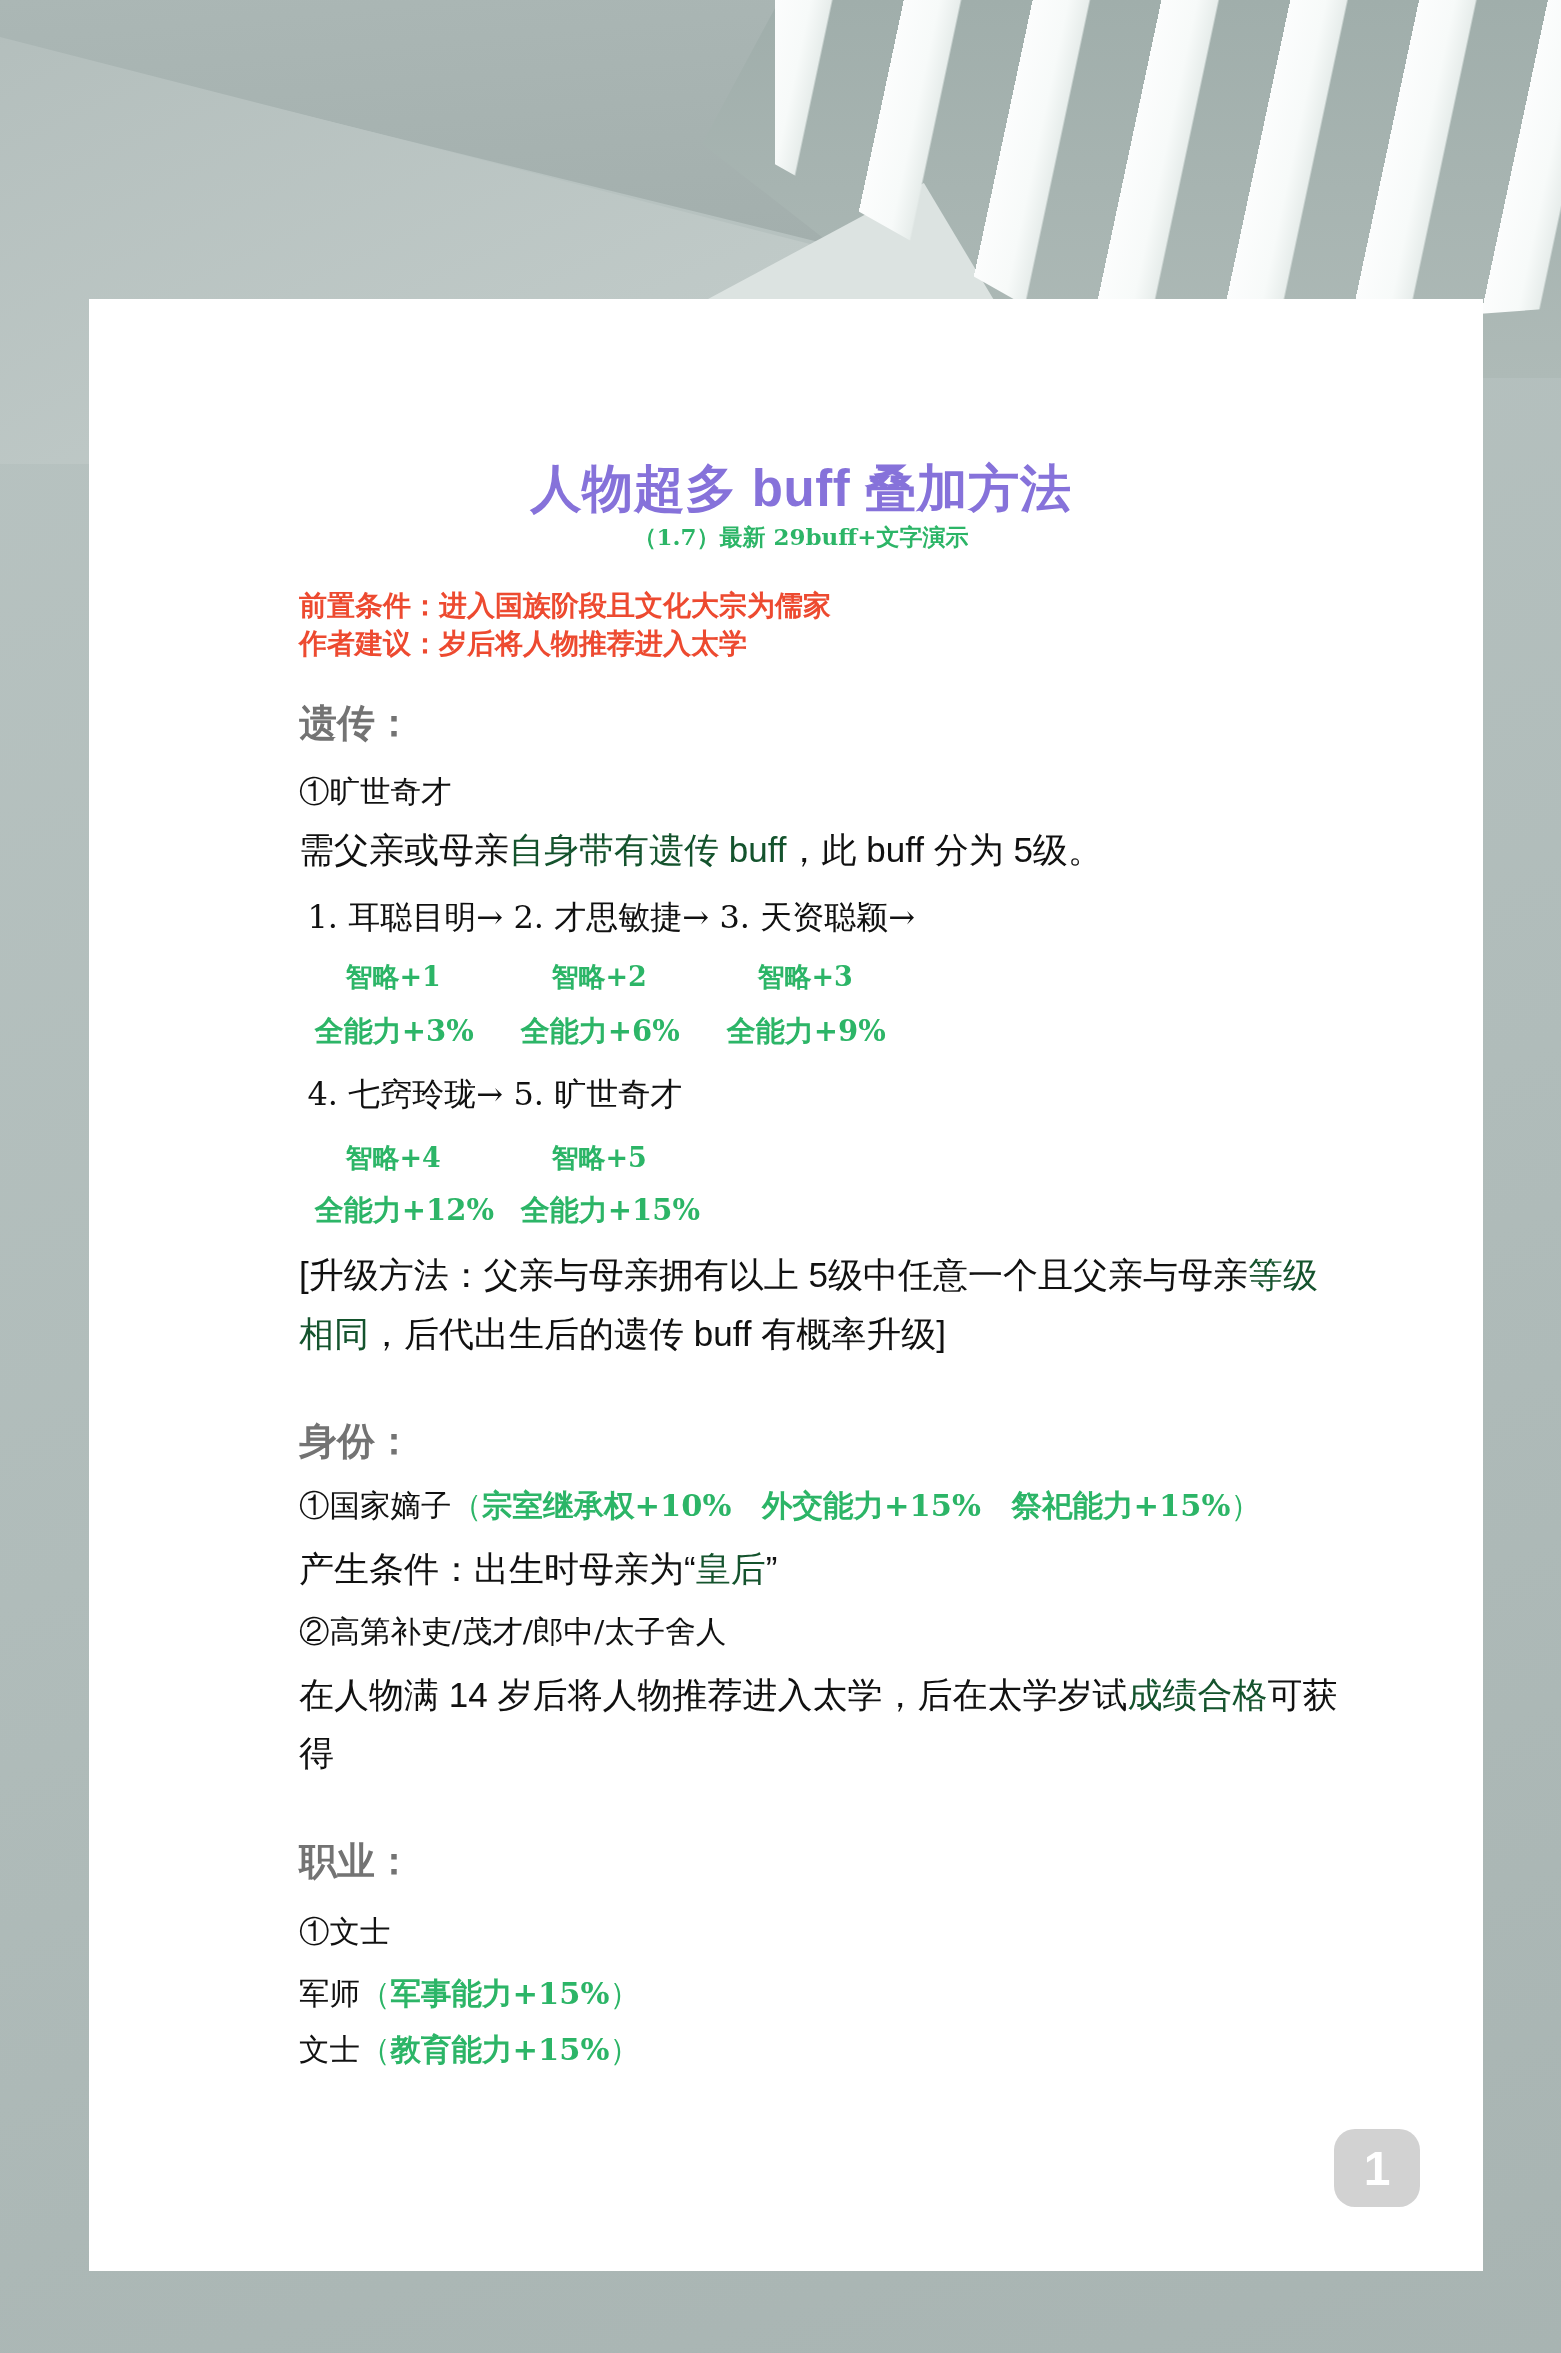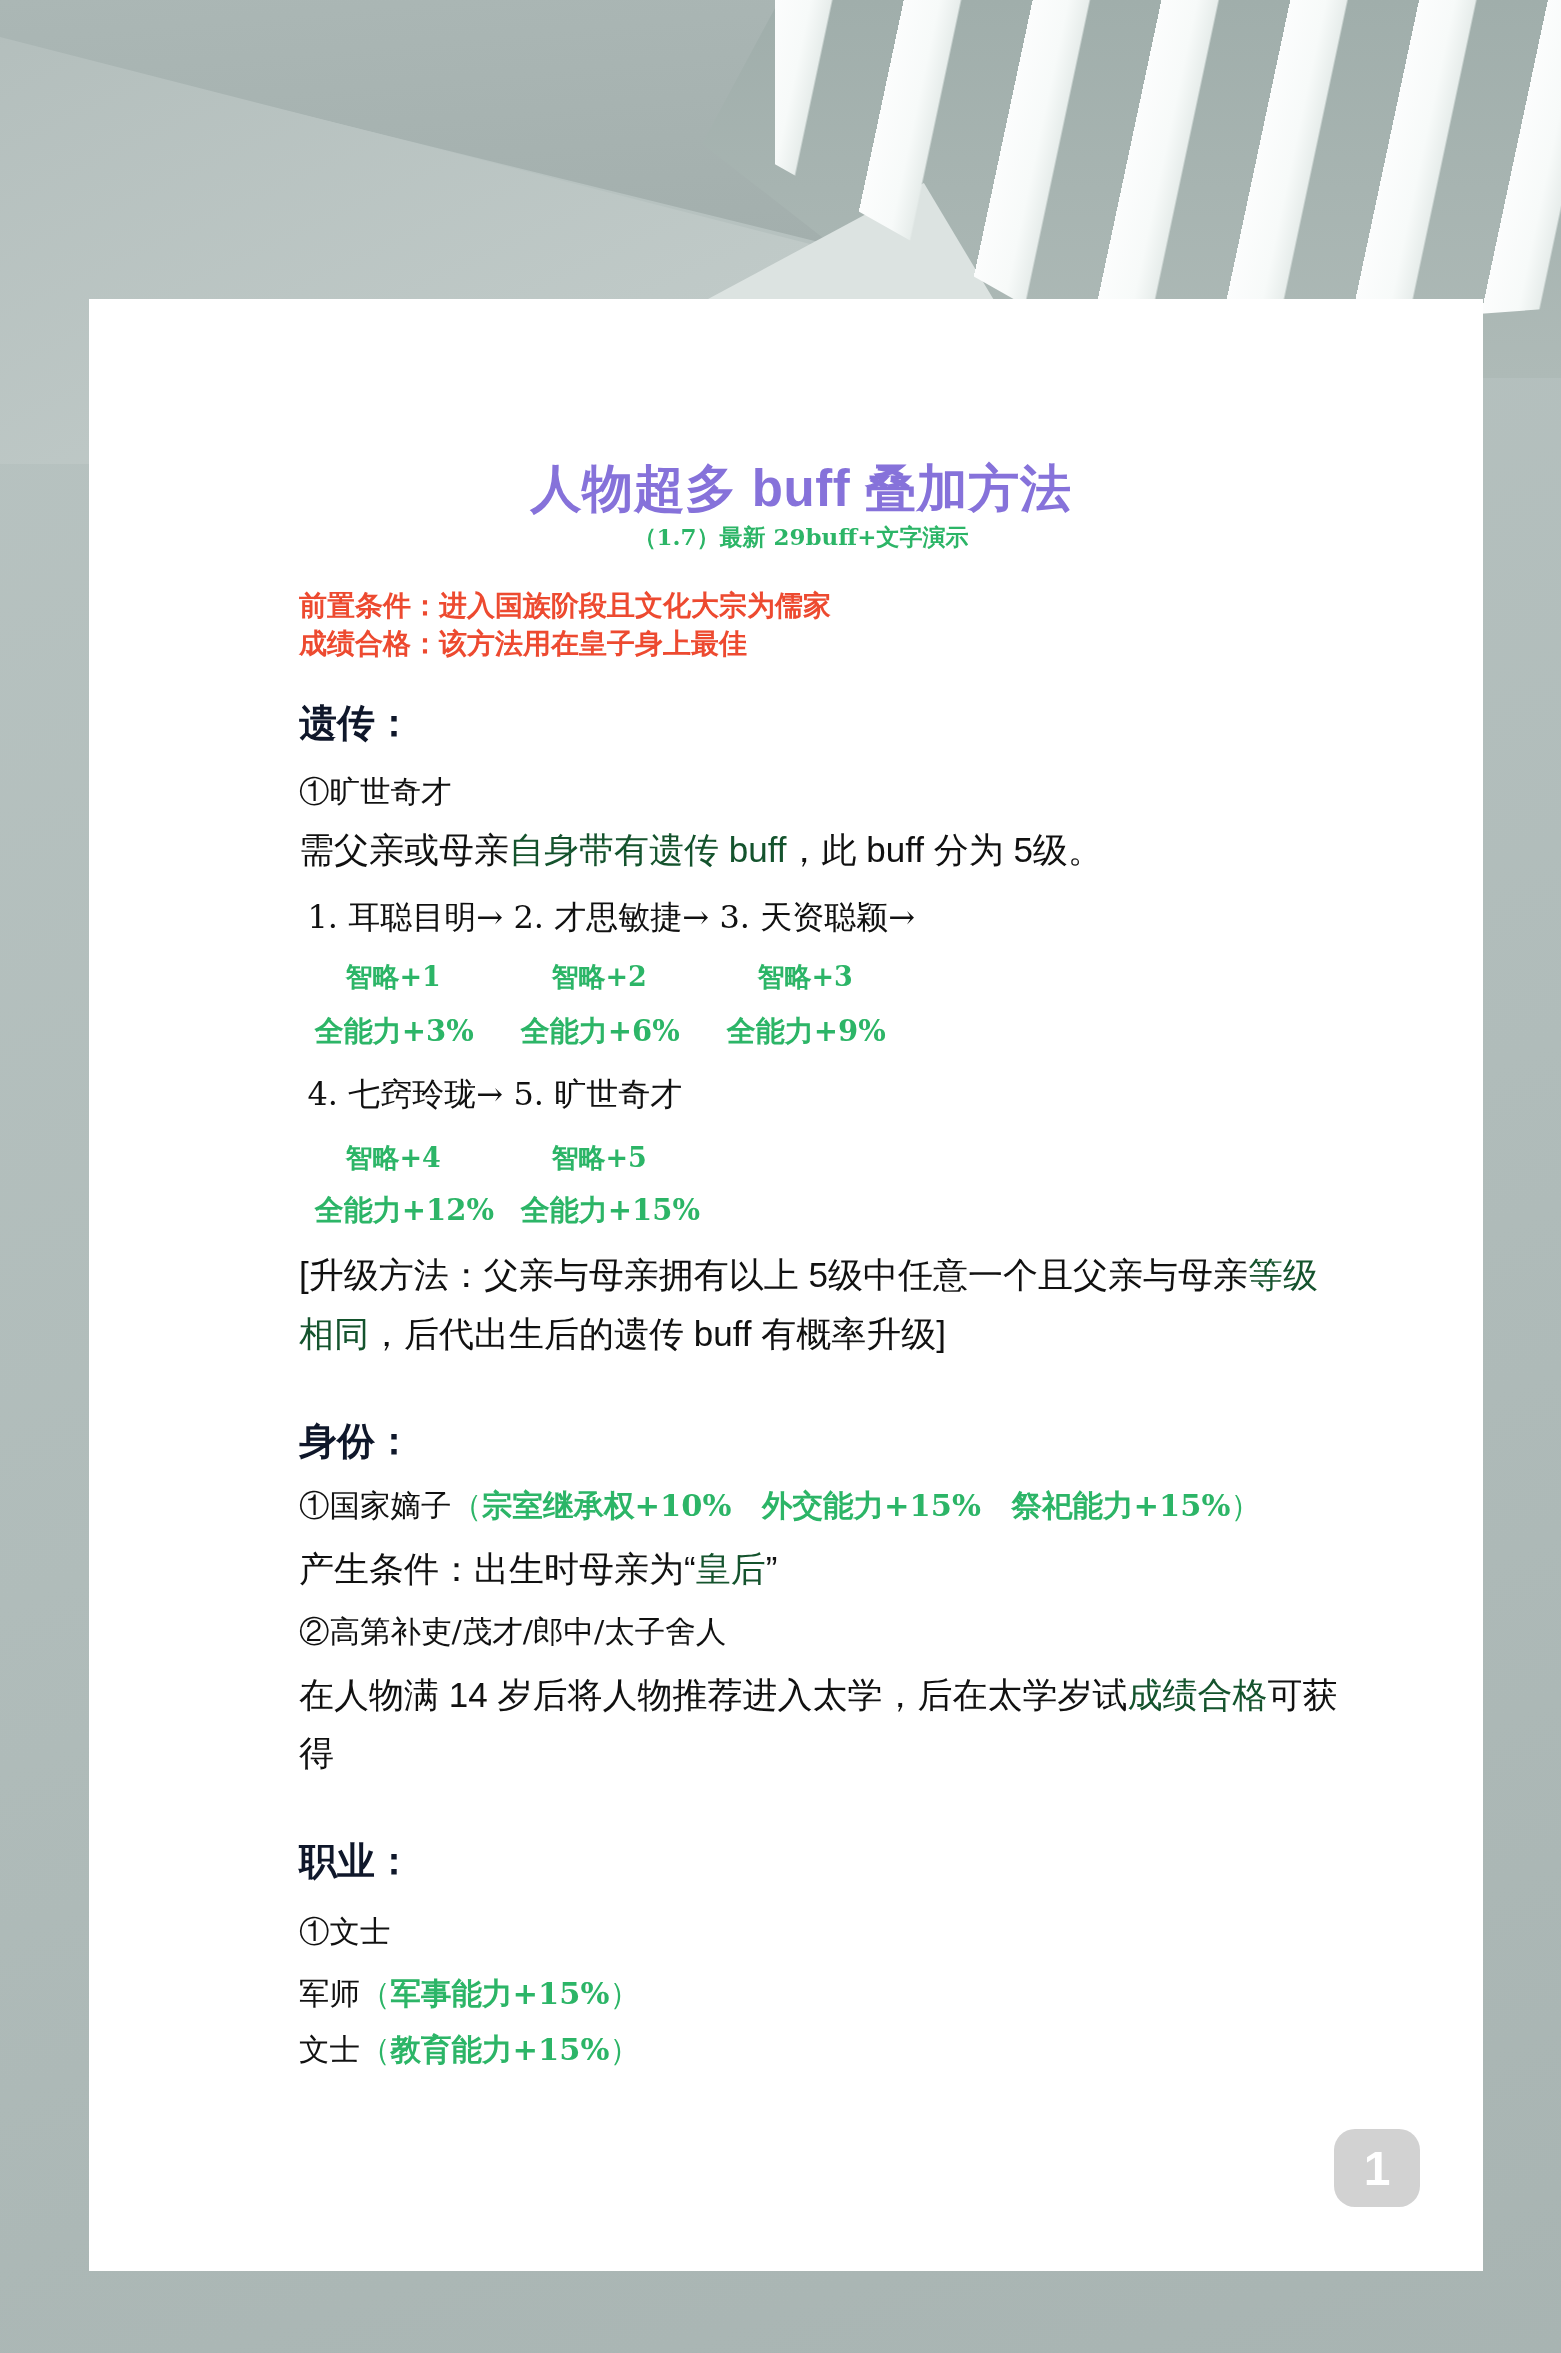--- a/index.html
+++ b/index.html
@@ -50,21 +50,21 @@
 
   .title {
     text-align:center; font-size:51px; line-height:56px; font-weight:bold;
     color:#8672da; letter-spacing:0.6px;
   }
   .subtitle {
     text-align:center; font-size:23px; line-height:30.5px; margin-top:4.9px;
     color:#2cb567; font-weight:bold;
   }
   .notes { margin-top:35px; font-size:28px; line-height:38px; font-weight:bold; color:#ed4a30; }
-  .h1 { font-size:38px; line-height:44px; font-weight:bold; color:#0f172a; }
+  .h1 { font-size:38px; line-height:44px; font-weight:bold; color:#737373; }
   .h-genetics { margin-top:38px; }
   .h-identity { margin-top:56px; }
   .h-career   { margin-top:66px; }
   .item-hand { font-size:30.5px; line-height:37px; margin-top:28px; }
   .body-line { font-size:35px; line-height:41px; margin-top:18.3px; }
   .row { display:flex; margin-left:8.5px; }
   .tier-row { margin-top:29px; font-size:32px; line-height:37px; }
   .tier-row2 { margin-top:28px; }
   .wits-row { margin-top:24.4px; font-size:27px; line-height:33px; font-weight:bold; }
   .wits-row2 { margin-top:27.5px; }
@@ -101,21 +101,21 @@
 <div class="bg-beams"></div>
 
 <div class="page">
   <div class="content">
 
     <div class="title">人物超多 buff 叠加方法</div>
     <div class="subtitle hand">（1.7）最新 29buff+文字演示</div>
 
     <div class="notes">
       <div>前置条件：进入国族阶段且文化大宗为儒家</div>
-      <div>成绩合格：该方法用在皇子身上最佳</div>
+      <div>作者建议：岁后将人物推荐进入太学</div>
     </div>
 
     <div class="h1 h-genetics">遗传：</div>
 
     <div class="item-hand hand">①旷世奇才</div>
 
     <div class="body-line"><span>需父亲或母亲</span><span class="red">自身带有遗传 buff</span><span>，此 buff 分为 5级。</span></div>
 
     <div class="row tier-row hand">
       <span class="cell">1. 耳聪目明→</span>

